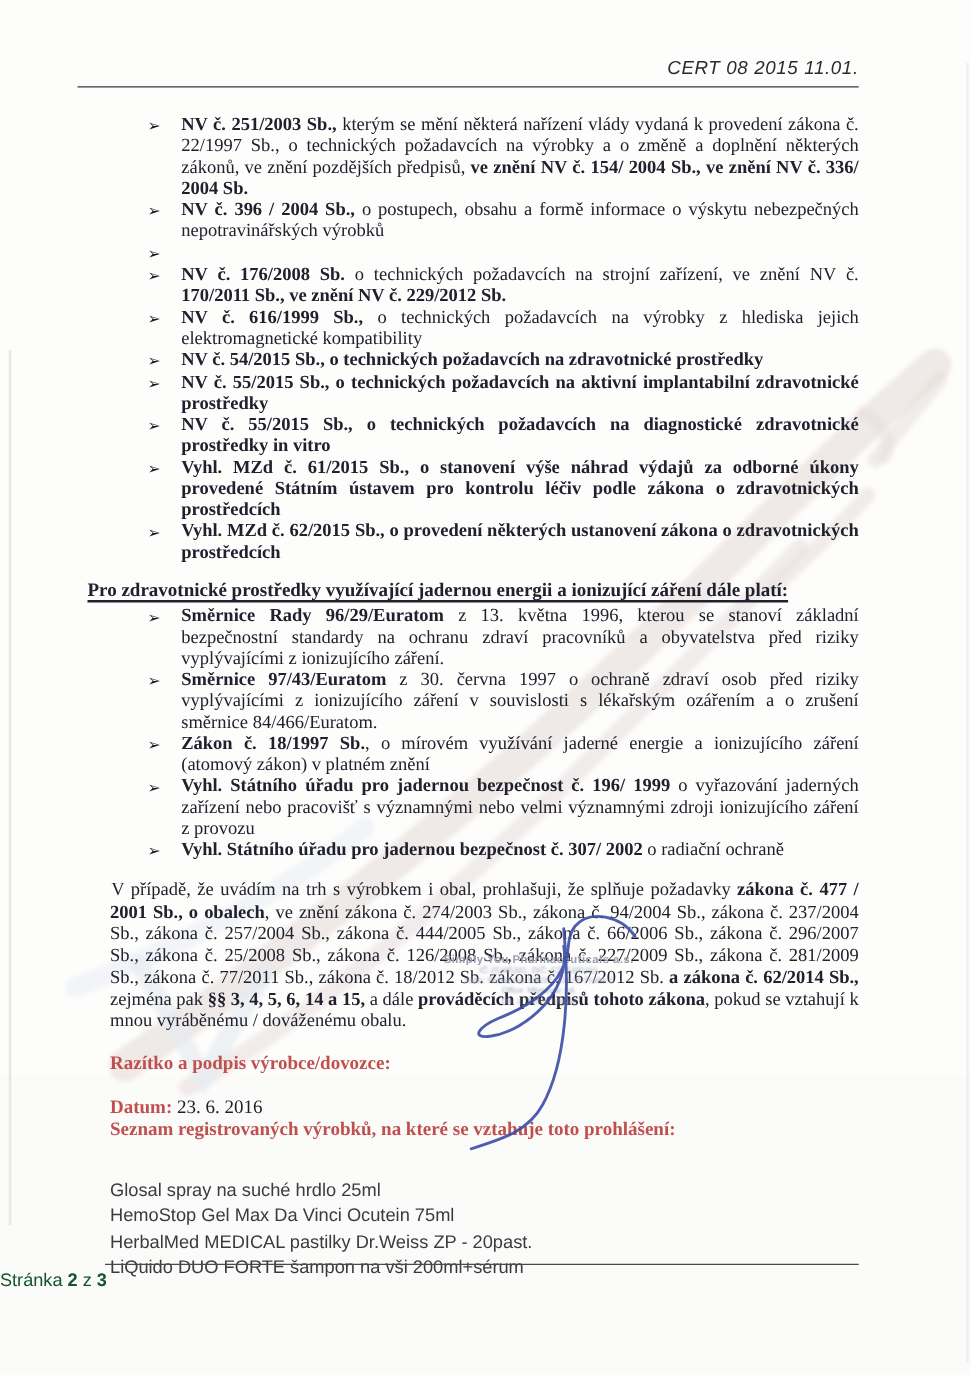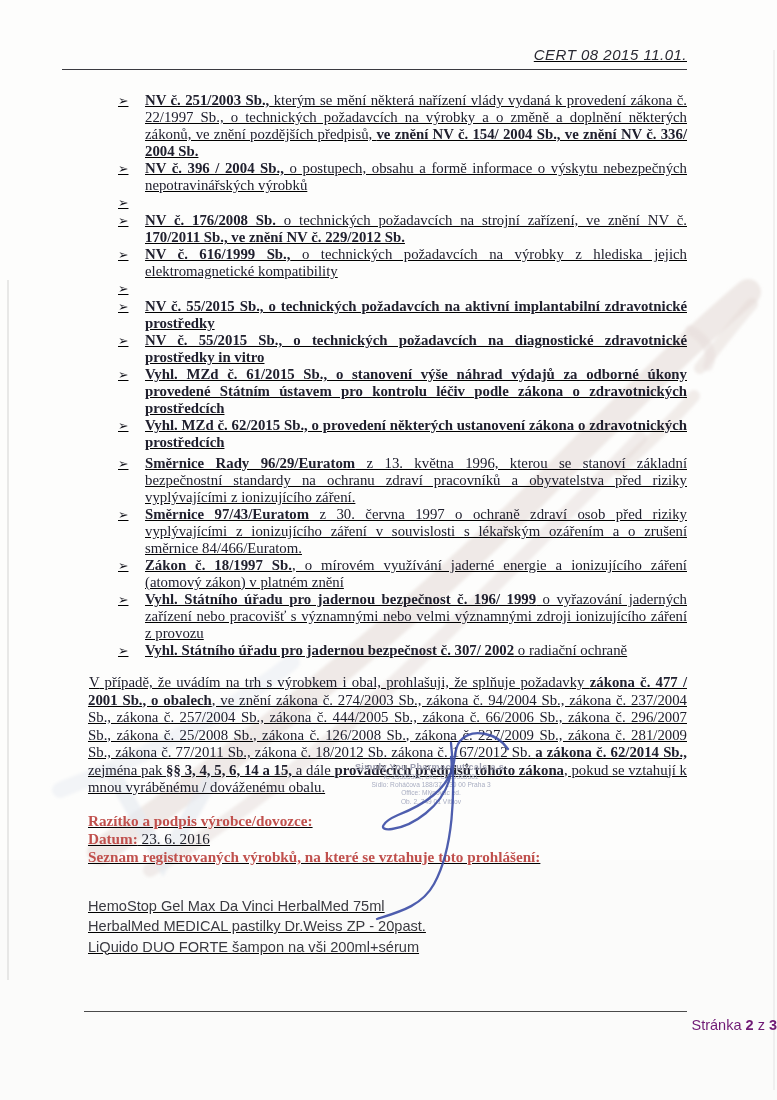--- a/index.html
+++ b/index.html
@@ -2,21 +2,21 @@
 <html style="--red: #c0504d; --ink: #20202e;"><head>
 <meta charset="utf-8">
 <style>
   html,body{margin:0;padding:0;}
   body{
     width:777px;height:1100px;overflow:hidden;
     background:#fbfbfa;
     font-family:"Liberation Serif","DejaVu Serif",serif;
     position:relative;
   }
-  .page{position:relative;width:777px;height:860px;background:#fdfdfc;text-decoration:underline;}
+  .page{position:relative;width:777px;height:860px;background:#fdfdfc;}
 
   
   .edge-left{position:absolute;left:7px;top:280px;width:2px;height:700px;background:#cfcfcf;opacity:.45;}
   .edge-right{position:absolute;right:2px;top:50px;width:2px;height:1040px;background:#d9d9d9;opacity:.35;}
 
   
   svg.watermark{position:absolute;left:0;top:0;z-index:0;pointer-events:none;}
   svg.signature{position:absolute;left:0;top:0;z-index:3;pointer-events:none;}
 
   .content{
@@ -51,21 +51,21 @@
 
   .para{
     margin:14px 0 0 0;text-align:justify;line-height:17.5px;
   }
   .para::first-letter{padding-left:1px;}
 
   .red-label{
     color:var(--red,#c0504d);font-weight:bold;font-size:15.2px;line-height:18px;
   }
   .label-razitko{margin-top:15px;}
-  .date-line{font-size:15.2px;line-height:18px;color:#1e1e28;}
+  .date-line{margin-top:17px;font-size:15.2px;line-height:18px;color:#1e1e28;}
   .label-seznam{}
 
   .products{
     margin-top:30px;
     font-family:"Liberation Sans","DejaVu Sans",sans-serif;
     font-size:14.6px;line-height:20.5px;color:#3a3a40;
   }
 
   
   .stamp{
@@ -81,23 +81,23 @@
     margin-top:1px;
     font-family:"Liberation Sans","DejaVu Sans",sans-serif;
     font-size:6.6px;line-height:8.2px;color:#a9aec2;
     filter:blur(.75px);
   }
 
   
   .footer-rule{position:absolute;left:84px;right:90px;top:1011px;border-top:1.5px solid #4a4a4a;z-index:1;}
   .footer-text{
     position:absolute;left:0;right:0;top:1017px;z-index:1;
-    text-align:right;
-    font-family:"Liberation Sans","DejaVu Sans",sans-serif;
-    font-size:14.5px;color:#701a75;
+    text-align:left;
+    font-family:"Liberation Sans","DejaVu Sans",sans-serif;
+    font-size:14.5px;color:#14532d;
   }
 </style>
 </head>
 <body>
 
 <div class="page">
 
   <svg class="watermark" width="777" height="1100" viewBox="0 0 777 1100">
     <g fill="none" stroke-linecap="round" filter="url(#wblur)">
       <path d="M 100 852 C 260 742, 430 602, 560 470 C 640 390, 702 330, 748 292" stroke="#e3d9d5" stroke-width="26" opacity="0.55"></path>
@@ -138,39 +138,41 @@
         <div class="bullet-item">
           <span class="bullet-marker">➢</span>
           <div class="bullet-text"><span class="b">NV č. 176/2008 Sb.</span><span> o technických požadavcích na strojní zařízení, ve znění NV č. </span><span class="b">170/2011 Sb., ve znění NV č. 229/2012 Sb.</span></div>
         </div>
         <div class="bullet-item">
           <span class="bullet-marker">➢</span>
           <div class="bullet-text"><span class="b">NV č. 616/1999 Sb.,</span><span> o technických požadavcích na výrobky z hlediska jejich elektromagnetické kompatibility</span></div>
         </div>
         <div class="bullet-item">
           <span class="bullet-marker">➢</span>
+          <div class="bullet-text"><span class="b">NV č. 54/2015 Sb., o technických požadavcích na zdravotnické prostředky</span></div>
         </div>
         <div class="bullet-item">
           <span class="bullet-marker">➢</span>
           <div class="bullet-text"><span class="b">NV č. 55/2015 Sb., o technických požadavcích na aktivní implantabilní zdravotnické prostředky</span></div>
         </div>
         <div class="bullet-item">
           <span class="bullet-marker">➢</span>
           <div class="bullet-text"><span class="b">NV č. 55/2015 Sb., o technických požadavcích na diagnostické zdravotnické prostředky in vitro</span></div>
         </div>
         <div class="bullet-item">
           <span class="bullet-marker">➢</span>
           <div class="bullet-text"><span class="b">Vyhl. MZd č. 61/2015 Sb., o stanovení výše náhrad výdajů za odborné úkony provedené Státním ústavem pro kontrolu léčiv podle zákona o zdravotnických prostředcích</span></div>
         </div>
         <div class="bullet-item">
           <span class="bullet-marker">➢</span>
           <div class="bullet-text"><span class="b">Vyhl. MZd č. 62/2015 Sb.,  o provedení některých ustanovení zákona o zdravotnických prostředcích</span></div>
         </div>
       </div>
 
+    <div class="section-heading">Pro zdravotnické prostředky využívající jadernou energii a ionizující záření dále platí:</div>
 
     <div class="blist second">
         <div class="bullet-item">
           <span class="bullet-marker">➢</span>
           <div class="bullet-text"><span class="b">Směrnice Rady 96/29/Euratom</span><span> z 13. května 1996, kterou se stanoví základní bezpečnostní standardy na ochranu zdraví pracovníků a obyvatelstva před riziky vyplývajícími z ionizujícího záření.</span></div>
         </div>
         <div class="bullet-item">
           <span class="bullet-marker">➢</span>
           <div class="bullet-text"><span class="b">Směrnice 97/43/Euratom</span><span> z 30. června 1997 o ochraně zdraví osob před riziky vyplývajícími z ionizujícího záření v souvislosti s lékařským ozářením a o zrušení směrnice 84/466/Euratom.</span></div>
         </div>
@@ -192,21 +194,22 @@
 
     <div class="red-label label-razitko">Razítko a podpis výrobce/dovozce:</div>
 
     <div class="date-line">
       <span class="red-label">Datum:</span><span> 23. 6. 2016</span>
     </div>
 
     <div class="red-label label-seznam">Seznam registrovaných výrobků, na které se vztahuje toto prohlášení:</div>
 
     <div class="products">
-        <div>HemoStop Gel Max Da Vinci HerbalMed 75ml</div>
+        <div>Glosal spray na suché hrdlo 25ml</div>
+        <div>HemoStop Gel Max Da Vinci Ocutein 75ml</div>
         <div>HerbalMed MEDICAL pastilky Dr.Weiss ZP - 20past.</div>
         <div>LiQuido DUO FORTE šampon na vši 200ml+sérum</div>
       </div>
   </div>
 
   <div class="stamp">
     <div class="stamp-company">Simply You Pharmaceuticals a.s.</div>
     <div class="stamp-lines">
         <div>IČ-25385381, DIČ: CZ25385381</div>
         <div>Sídlo: Roháčova 188/37, 130 00 Praha 3</div>

